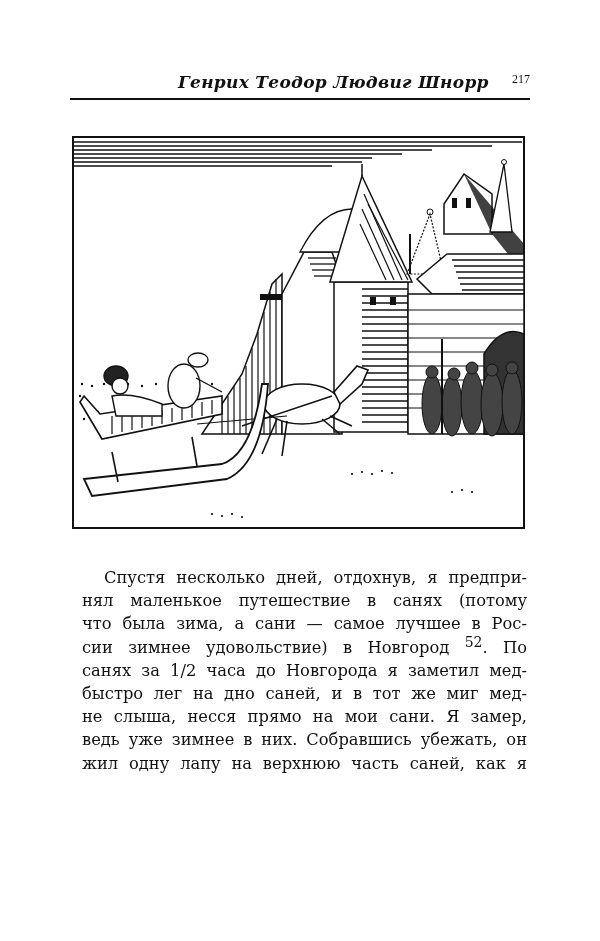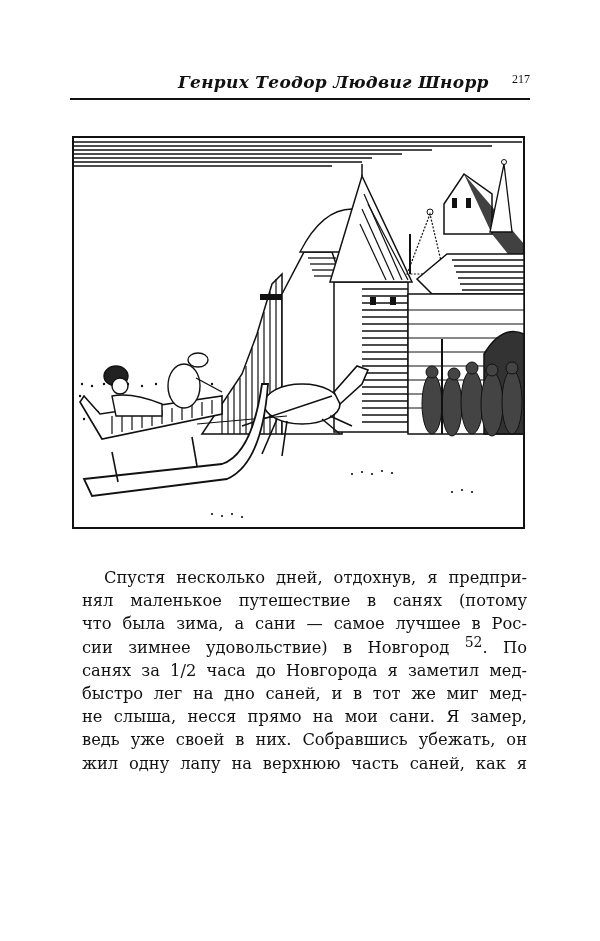--- a/index.html
+++ b/index.html
@@ -229,15 +229,15 @@
 </svg>
 
 <div class="body-text">
   <span class="line indent">Спустя несколько дней, отдохнув, я предпри-</span>
   <span class="line">нял маленькое путешествие в санях (потому</span>
   <span class="line">что была зима, а сани — самое лучшее в Рос-</span>
   <span class="line"><span>сии зимнее удовольствие) в Новгород</span> <sup>52</sup><span>. По</span></span>
   <span class="line"><span>санях за</span> <span>1/2</span> <span>часа до Новгорода я заметил мед-</span></span>
   <span class="line">быстро лег на дно саней, и в тот же миг мед-</span>
   <span class="line">не слыша, несся прямо на мои сани. Я замер,</span>
-  <span class="line">ведь уже своей в них. Собравшись убежать, он</span>
+  <span class="line">ведь уже зимнее в них. Собравшись убежать, он</span>
   <span class="line">жил одну лапу на верхнюю часть саней, как я</span>
 </div>
 
 </body></html>

